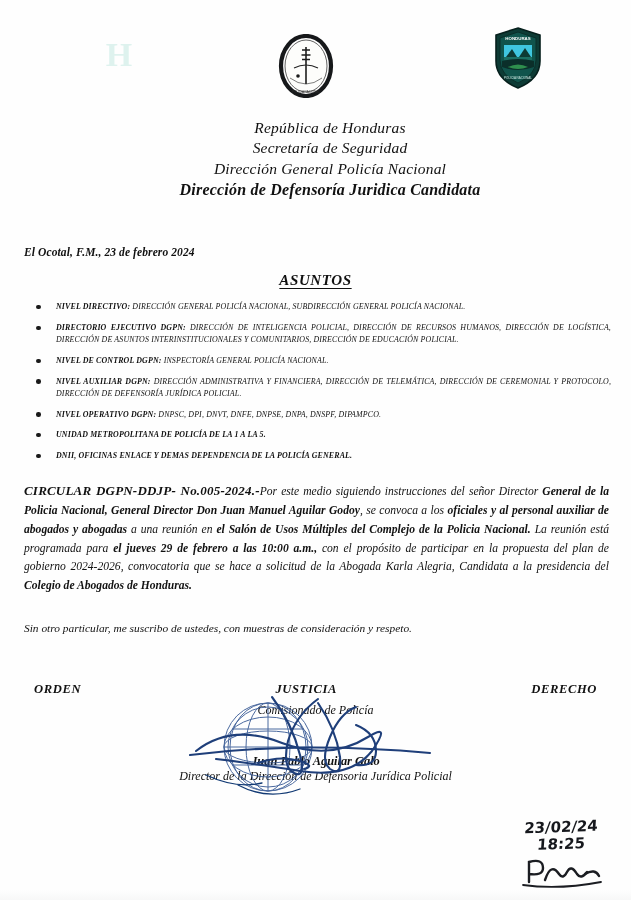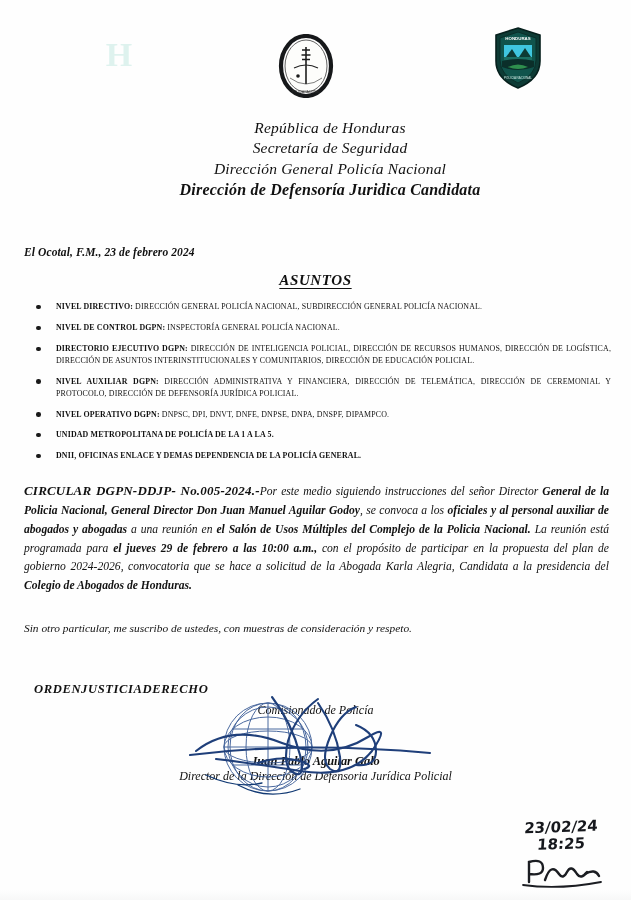--- a/index.html
+++ b/index.html
@@ -101,20 +101,21 @@
     letter-spacing: 0.6px;
     text-decoration: underline;
     text-underline-offset: 3px;
   }
 
   
   .bullets {
     margin: 12px 20px 12px 34px;
     padding: 0;
     list-style: none;
+    font-style: italic;
   }
   .bullets li {
     position: relative;
     padding-left: 22px;
     margin-bottom: 9px;
     font-size: 7.9px;
     line-height: 1.5;
     text-align: justify;
     letter-spacing: 0.15px;
   }
@@ -154,21 +155,21 @@
   
   .closing {
     margin: 26px 24px 0 24px;
     font-style: italic;
     font-size: 11.4px;
   }
 
   
   .motto-row {
     display: flex;
-    justify-content: flex-start;
+    justify-content: space-between;
     margin: 48px 34px 0 34px;
     font-weight: bold;
     font-style: italic;
     font-size: 12.6px;
     letter-spacing: 0.6px;
   }
 
   
   .sig-block {
     position: relative;
@@ -272,24 +273,24 @@
 
   <div class="placedate">El Ocotal, F.M., 23  de febrero 2024</div>
 
   <div class="circular-heading">ASUNTOS</div>
 
   <ul class="bullets">
     <li>
       <span class="lbl">NIVEL DIRECTIVO:</span><span> DIRECCIÓN GENERAL POLICÍA NACIONAL, SUBDIRECCIÓN GENERAL POLICÍA NACIONAL.</span>
     </li>
     <li>
+      <span class="lbl">DIRECTORIO EJECUTIVO DGPN:</span><span> DIRECCIÓN DE INTELIGENCIA POLICIAL, DIRECCIÓN DE RECURSOS HUMANOS, DIRECCIÓN DE LOGÍSTICA, DIRECCIÓN DE ASUNTOS INTERINSTITUCIONALES Y COMUNITARIOS, DIRECCIÓN DE EDUCACIÓN POLICIAL.</span>
+    </li>
+    <li>
       <span class="lbl">NIVEL DE CONTROL DGPN:</span><span> INSPECTORÍA GENERAL POLICÍA NACIONAL.</span>
-    </li>
-    <li>
-      <span class="lbl">DIRECTORIO EJECUTIVO DGPN:</span><span> DIRECCIÓN DE INTELIGENCIA POLICIAL, DIRECCIÓN DE RECURSOS HUMANOS, DIRECCIÓN DE LOGÍSTICA, DIRECCIÓN DE ASUNTOS INTERINSTITUCIONALES Y COMUNITARIOS, DIRECCIÓN DE EDUCACIÓN POLICIAL.</span>
     </li>
     <li>
       <span class="lbl">NIVEL AUXILIAR DGPN:</span><span> DIRECCIÓN ADMINISTRATIVA Y FINANCIERA, DIRECCIÓN DE TELEMÁTICA, DIRECCIÓN DE CEREMONIAL Y PROTOCOLO, DIRECCIÓN DE DEFENSORÍA JURÍDICA POLICIAL.</span>
     </li>
     <li>
       <span class="lbl">NIVEL OPERATIVO DGPN:</span><span> DNPSC, DPI, DNVT, DNFE, DNPSE, DNPA, DNSPF, DIPAMPCO.</span>
     </li>
     <li>
       <span class="lbl">UNIDAD METROPOLITANA DE POLICÍA DE LA 1 A LA 5.</span><span></span>
     </li>

